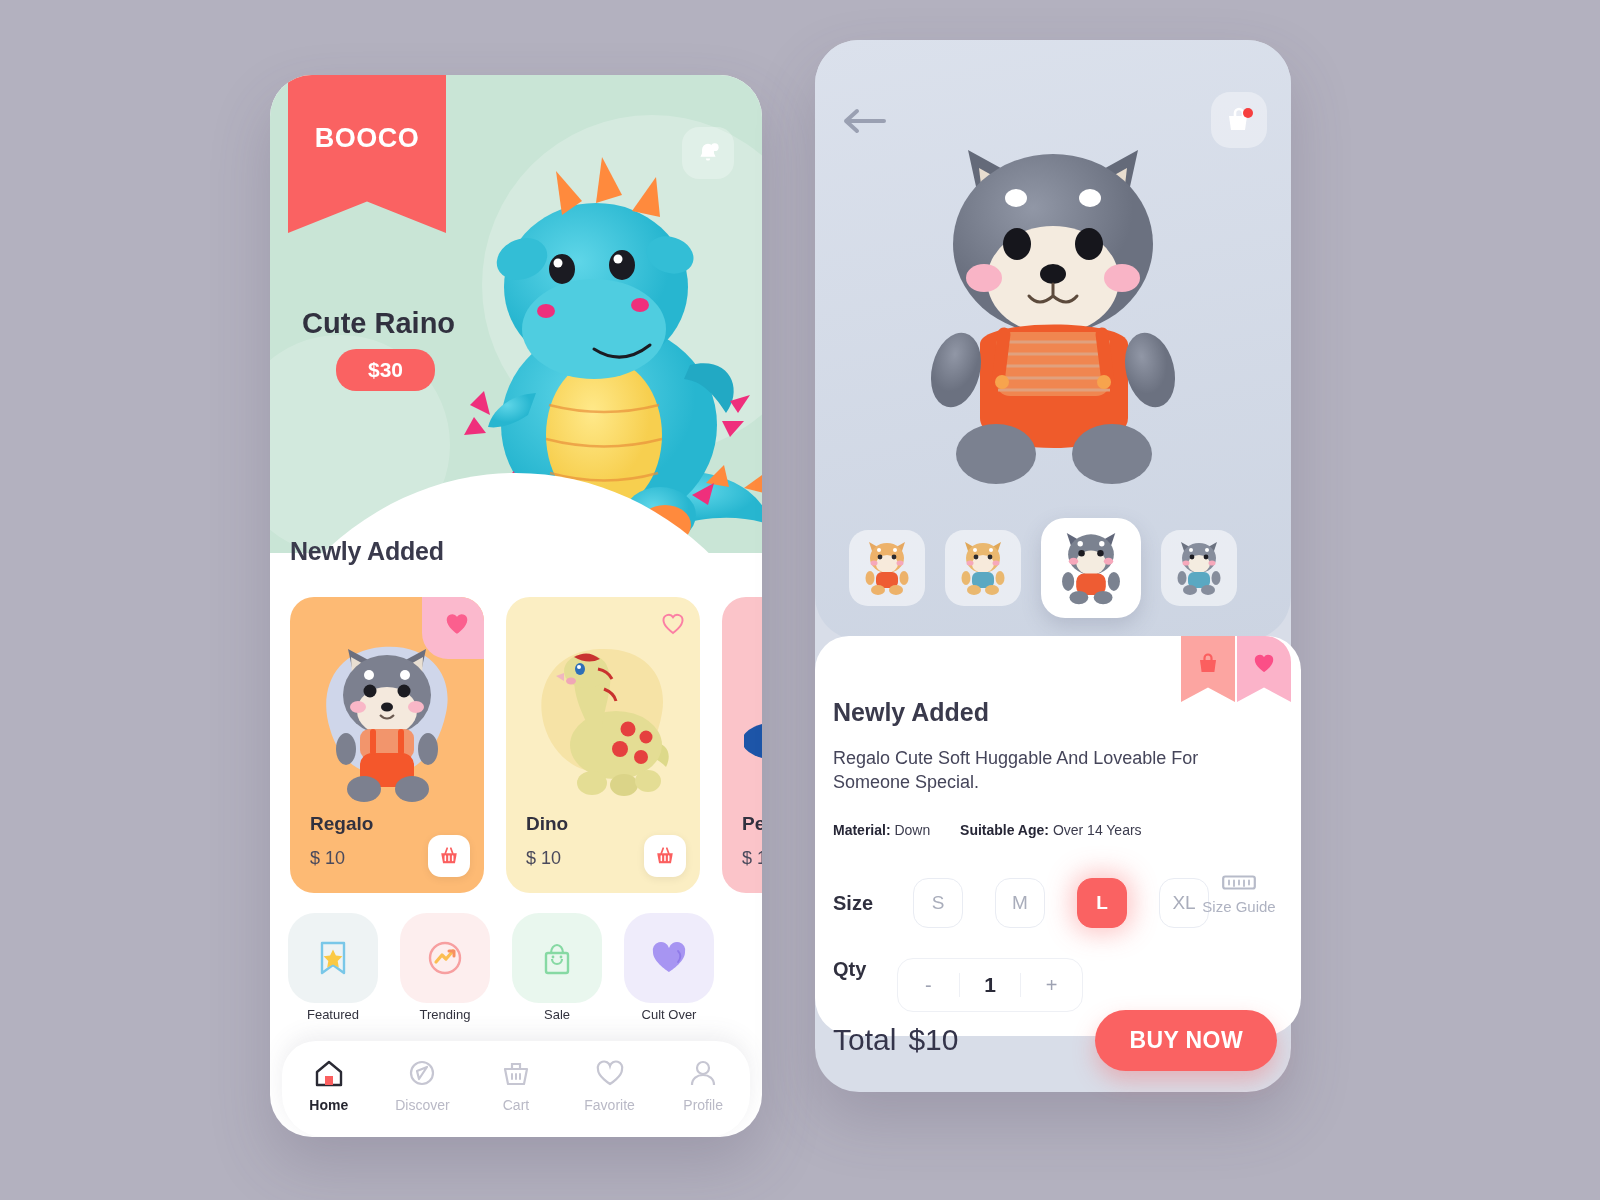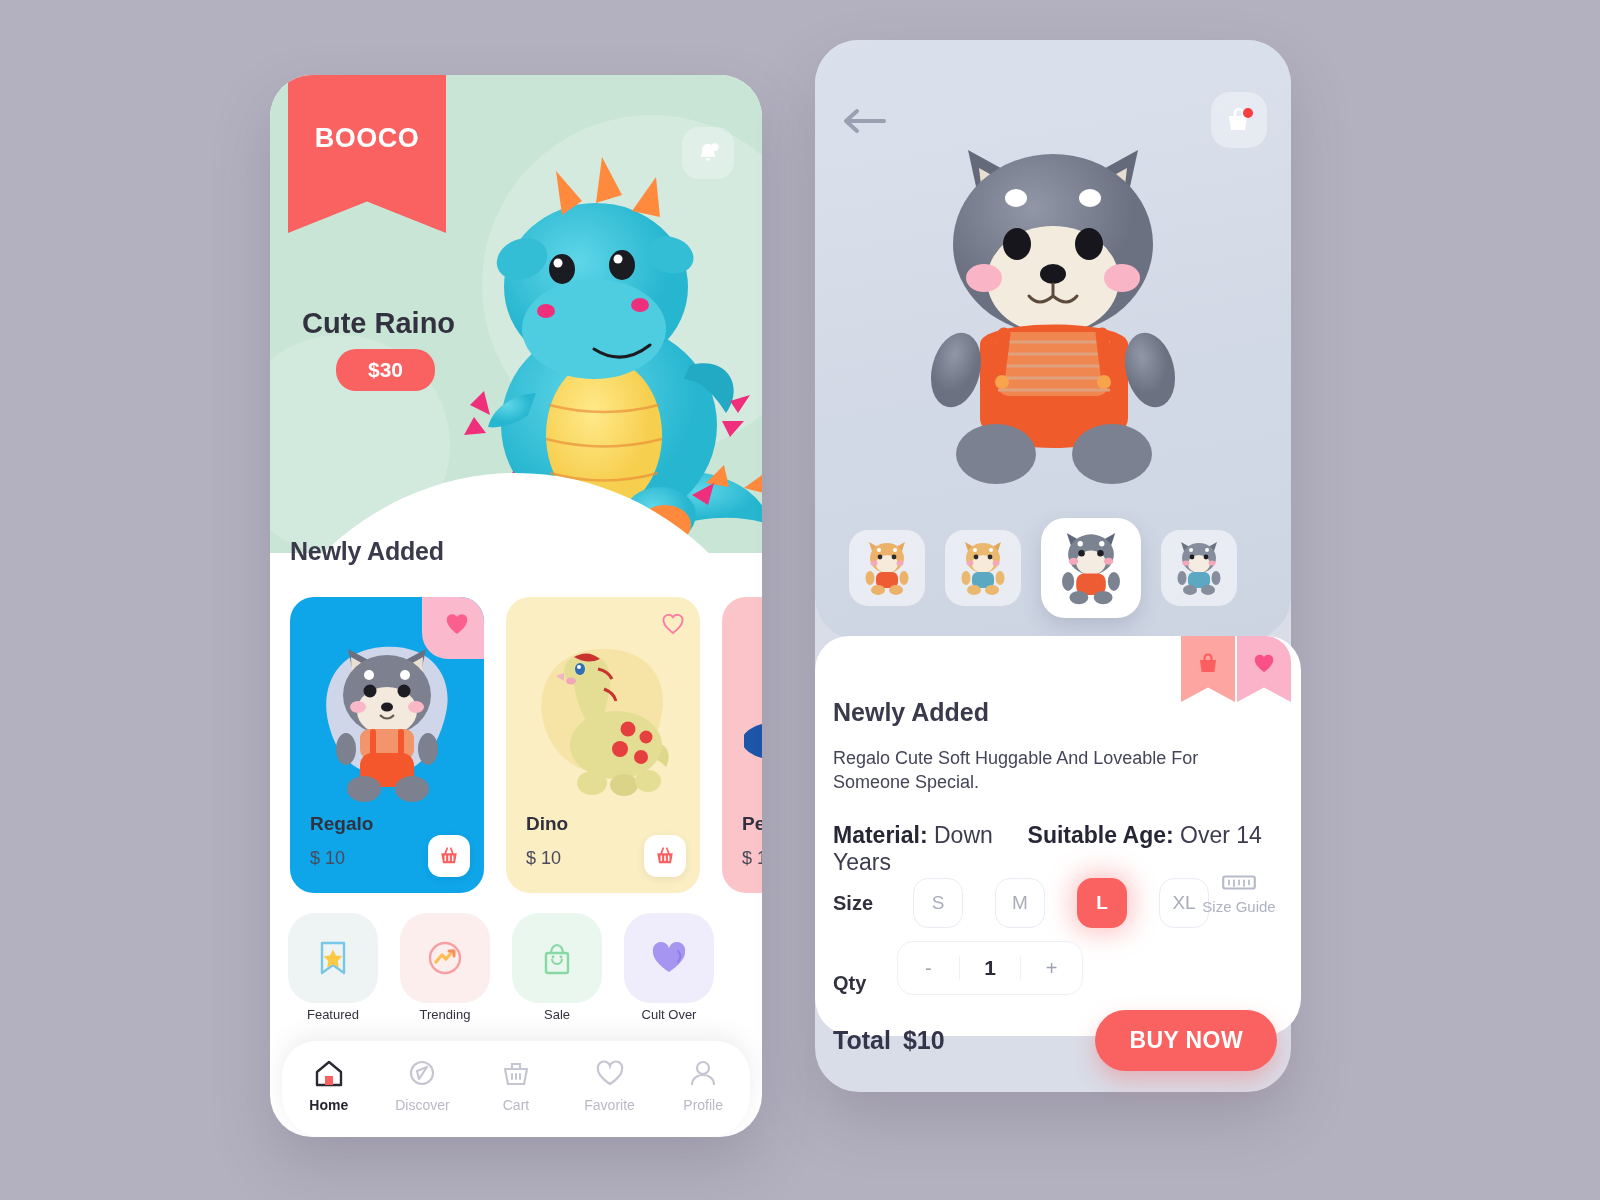--- a/index.html
+++ b/index.html
@@ -211,21 +211,21 @@
   .d-title {
     position:absolute; left:18px; top:62px;
     font-size:25px; font-weight:700; color:#3a3a4c;
   }
   .d-desc {
     position:absolute; left:18px; top:110px; width:418px;
     font-size:18px; line-height:1.35; color:#45455a;
   }
   .d-meta {
     position:absolute; left:18px; top:186px;
-    font-size:23px; color:#3c3c4e;
+    font-size:14px; color:#3c3c4e;
   }
   .d-meta b { font-weight:700; color:#262636; }
   .d-meta .gap { display:inline-block; width:22px; }
 
   .size-row {
     position:absolute; left:18px; top:242px;
     display:flex; align-items:center; gap:32px;
   }
   .row-lbl { font-size:20px; font-weight:700; color:#30303f; width:48px; }
   .sz {
@@ -238,38 +238,38 @@
     background:#fa6262; border-color:#fa6262; color:#fff; font-weight:600;
     box-shadow:0 0 24px 6px rgba(250,98,98,.35);
   }
   .size-guide {
     position:absolute; right:14px; top:238px;
     text-align:center; width:96px;
   }
   .size-guide .sg-lbl { font-size:15px; color:#aeb2c1; margin-top:2px; }
 
   .qty-row {
-    position:absolute; left:18px; top:305px;
-    display:flex; align-items:flex-end; gap:16px;
+    position:absolute; left:18px; top:322px;
+    display:flex; align-items:flex-start; gap:16px;
   }
   .qty-box {
     width:186px; height:54px; border-radius:16px;
     border:1.5px solid #eef0f5; background:#fff;
     display:flex; align-items:center;
   }
   .qb { flex:1; text-align:center; font-size:20px; color:#9ea2b2; }
   .qb.val { font-size:21px; font-weight:700; color:#2b2b39; border-left:1.5px solid #eef0f5; border-right:1.5px solid #eef0f5; }
 
   
   .footer {
     position:absolute; left:0; bottom:0; width:100%; height:92px;
     display:flex; align-items:center; justify-content:space-between;
     padding:0 14px 12px 18px;
   }
-  .total { font-size:25px; font-weight:700; color:#34344a; }
+  .total { font-size:30px; font-weight:400; color:#34344a; }
   .total .amt { margin-left:12px; }
   .buy {
     background:#fa6262; color:#fff;
     font-size:23px; font-weight:700; letter-spacing:.4px;
     padding:17px 34px; border-radius:34px;
     box-shadow:0 10px 22px rgba(250,98,98,.35);
   }
 </style>
 </head>
 <body>
@@ -356,21 +356,21 @@
       </div>
 
       <div class="hero-title">Cute Raino</div>
       <div class="hero-price">$30</div>
     </div>
 
     <div class="sec-title">Newly Added</div>
 
     <div class="cards">
 
-      <div class="card" style="background:#0ea5e9">
+      <div class="card" style="background:#fdba74">
         <div class="fav filled">
           <svg width="26" height="24" viewBox="0 0 24 22">
             <path d="M12 21S2.5 14.6 2.5 8.2A5.2 5.2 0 0 1 12 5.2 5.2 5.2 0 0 1 21.5 8.2C21.5 14.6 12 21 12 21z" fill="#fb5f8e"></path>
           </svg>
         </div>
         <svg class="card-img" width="150" height="170" viewBox="0 0 150 170">
           <path d="M18 96C6 58 22 18 70 14c50-4 72 30 64 66-8 38-30 62-60 62S26 124 18 96z" fill="#cfd6ea"></path>
           <path d="M42 44 l-6 -28 26 14z" fill="#6c6f7e"></path>
             <path d="M40 42 l-1 -18 16 9z" fill="#e9dfd2"></path>
           <path d="M108 44 l6 -28 -26 14z" fill="#6c6f7e"></path>

